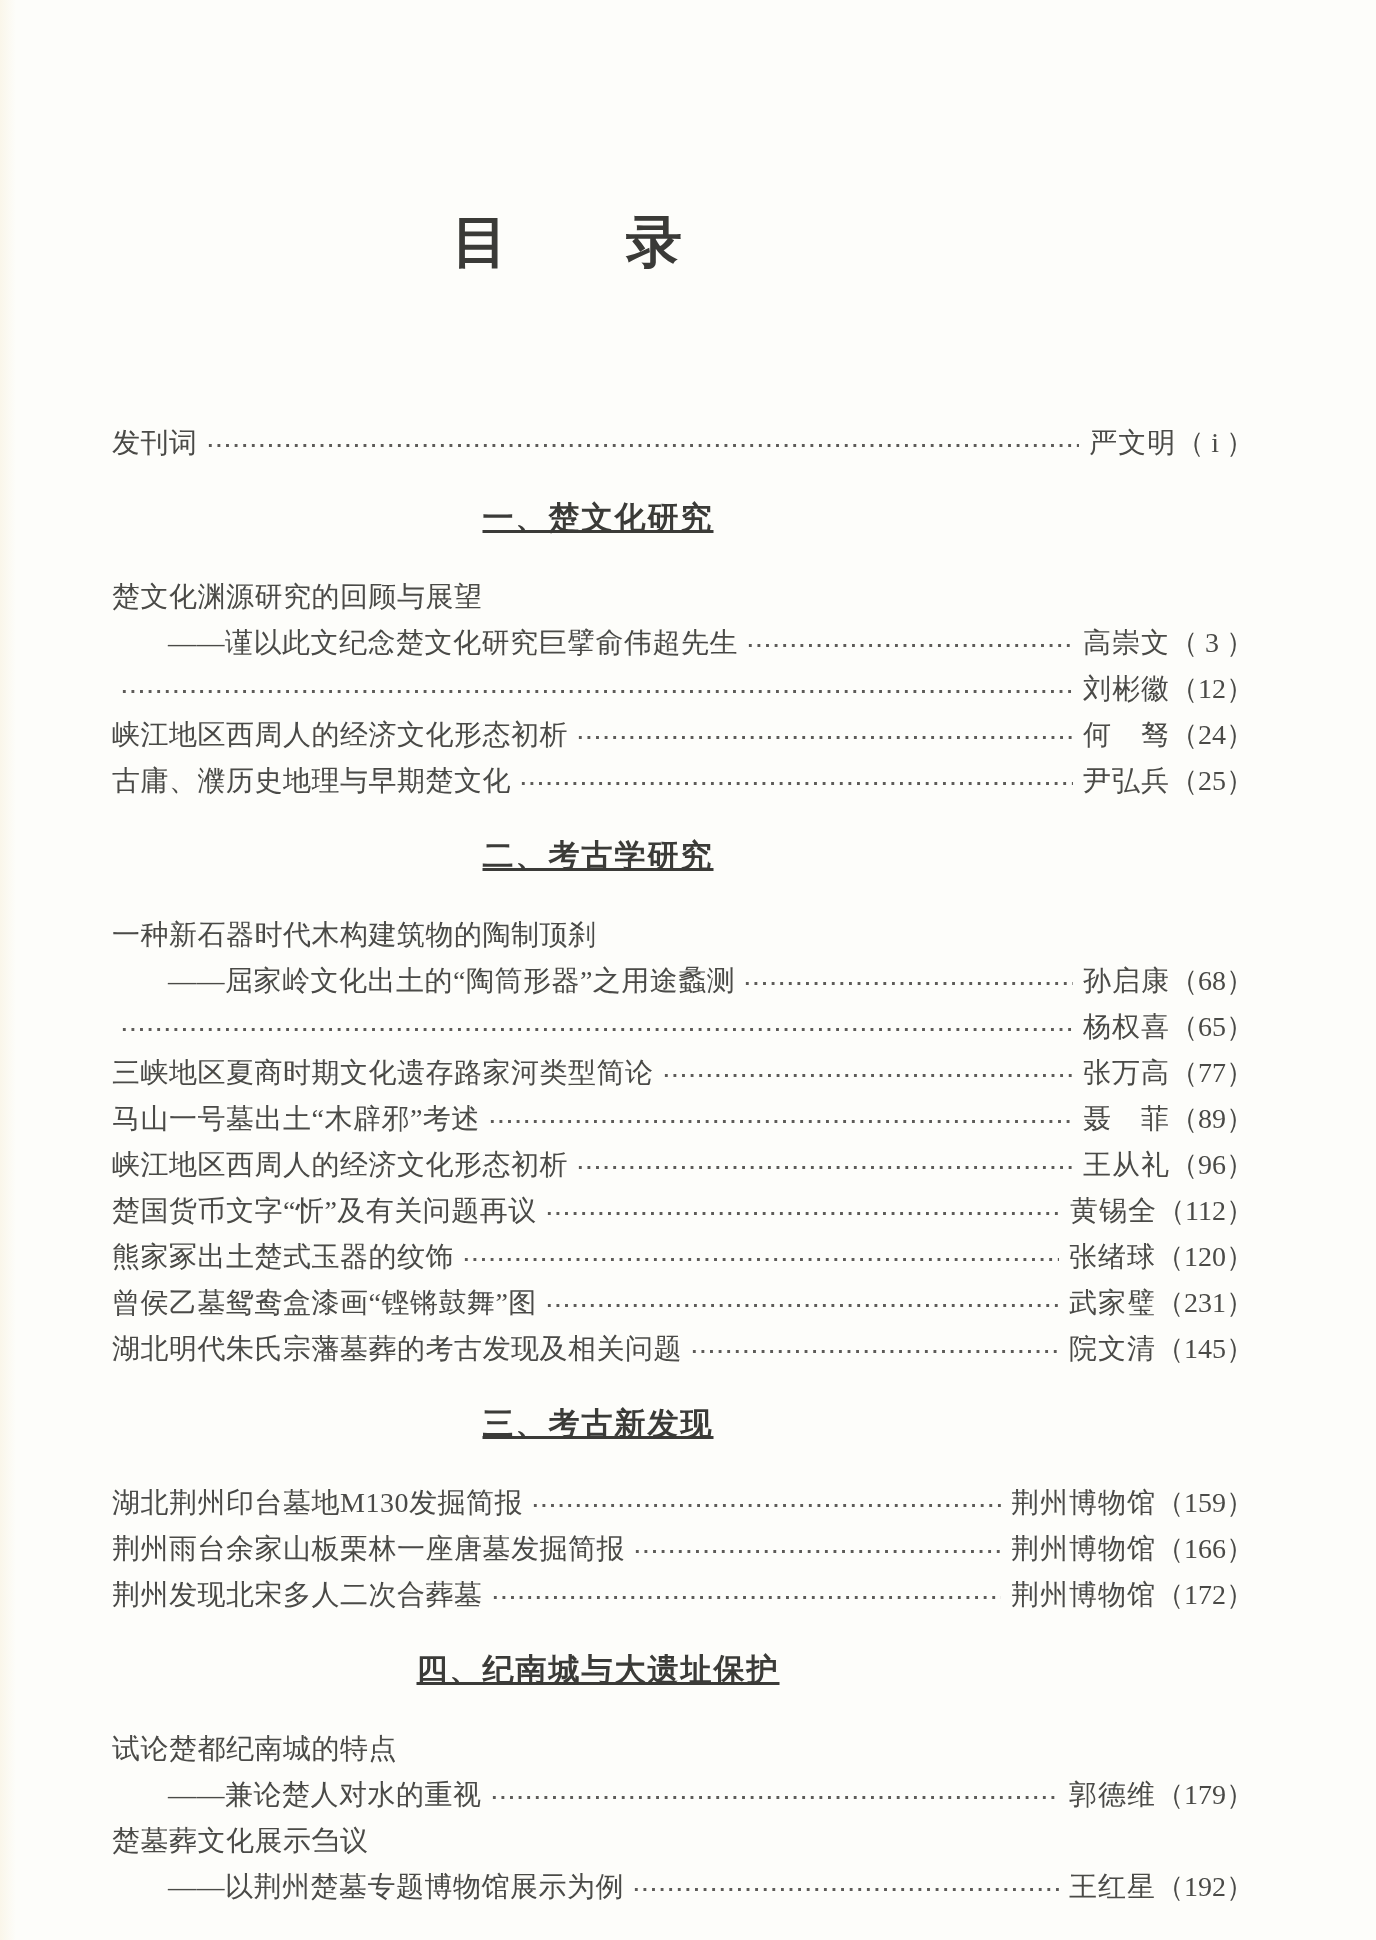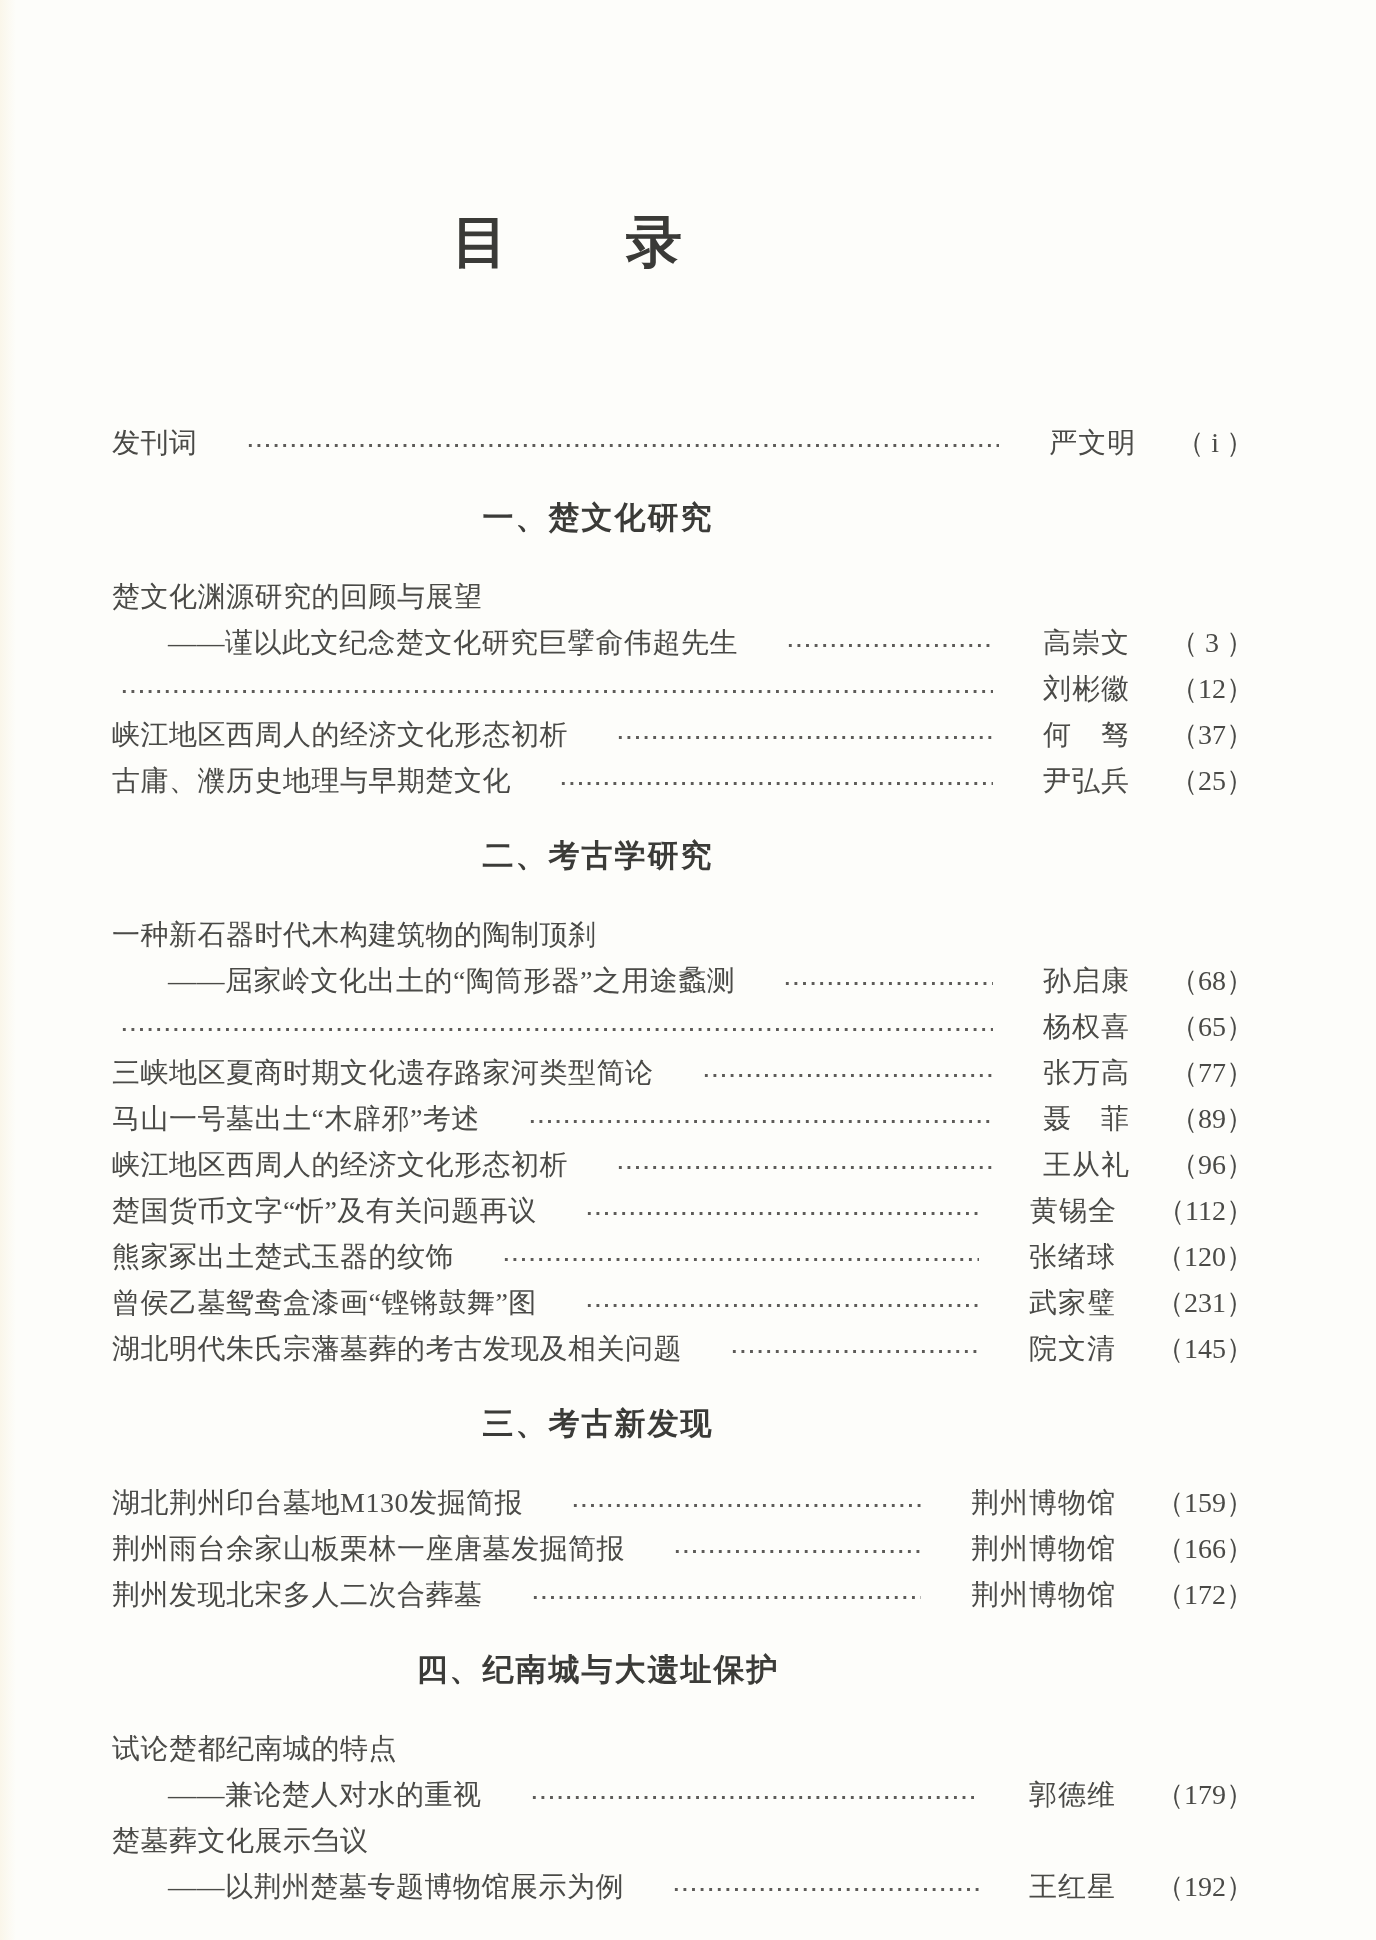--- a/index.html
+++ b/index.html
@@ -26,21 +26,20 @@
     line-height:1.1;
     letter-spacing:2px;
   }
   .row {
     display:flex;
     align-items:center;
     font-size:28px;
     line-height:46px;
     height:46px;
     white-space:nowrap;
-    gap:40px;
   }
   .row .t { flex:0 0 auto; letter-spacing:0.5px; }
   .row .t.sub { padding-left:56px; }
   .leader {
     flex:1 1 auto;
     height:46px;
     margin:0 10px 0 8px;
     background-image:radial-gradient(circle, #5d5b58 1.7px, rgba(0,0,0,0) 1.9px);
     background-size:8.6px 8.6px;
     background-repeat:repeat-x;
@@ -52,20 +51,21 @@
   .section-heading {
     font-family:"Liberation Sans", sans-serif;
     font-weight:700;
     font-size:31px;
     color:#3b3b38;
     text-align:center;
     position:relative; left:-85px;
     letter-spacing:2px;
     margin:30px 0 34px 0;
     line-height:44px;
+    text-decoration:underline;
   }
 </style>
 </head>
 <body>
 
 <div class="page">
 
   <h1 class="doc-title">目　　录</h1>
 
   <div class="row">
@@ -99,21 +99,21 @@
       <span class="pg">（12）</span>
     </div>
 
   </div>
 
   <div class="entry">
     <div class="row line1">
       <span class="t">峡江地区西周人的经济文化形态初析</span>
       <span class="leader"></span>
       <span class="author">何　驽</span>
-      <span class="pg">（37）</span>
+      <span class="pg">（24）</span>
     </div>
 
   </div>
 
   <div class="entry">
     <div class="row line1">
       <span class="t">古庸、濮历史地理与早期楚文化</span>
       <span class="leader"></span>
       <span class="author">尹弘兵</span>
       <span class="pg">（25）</span>

